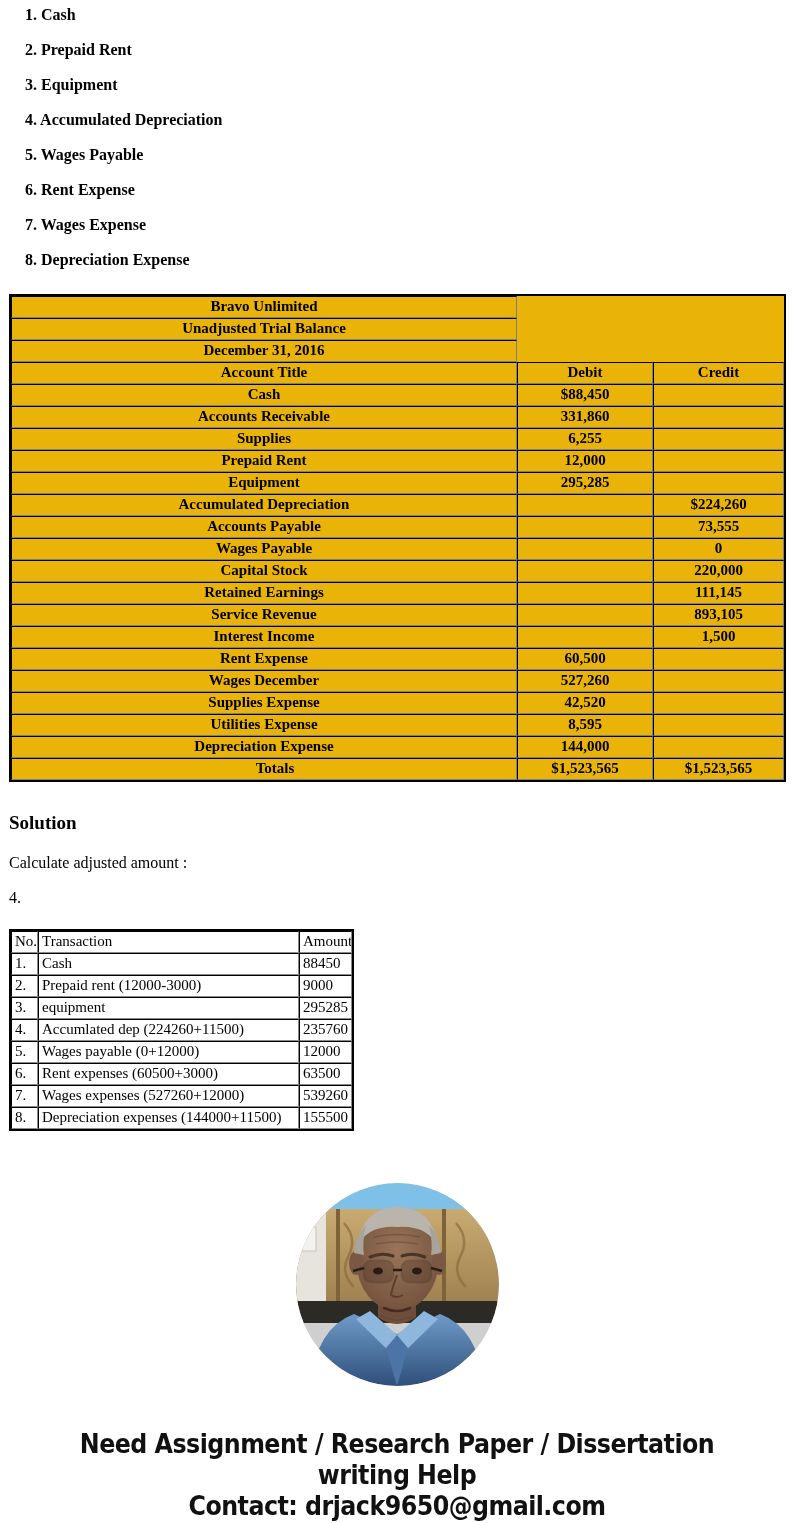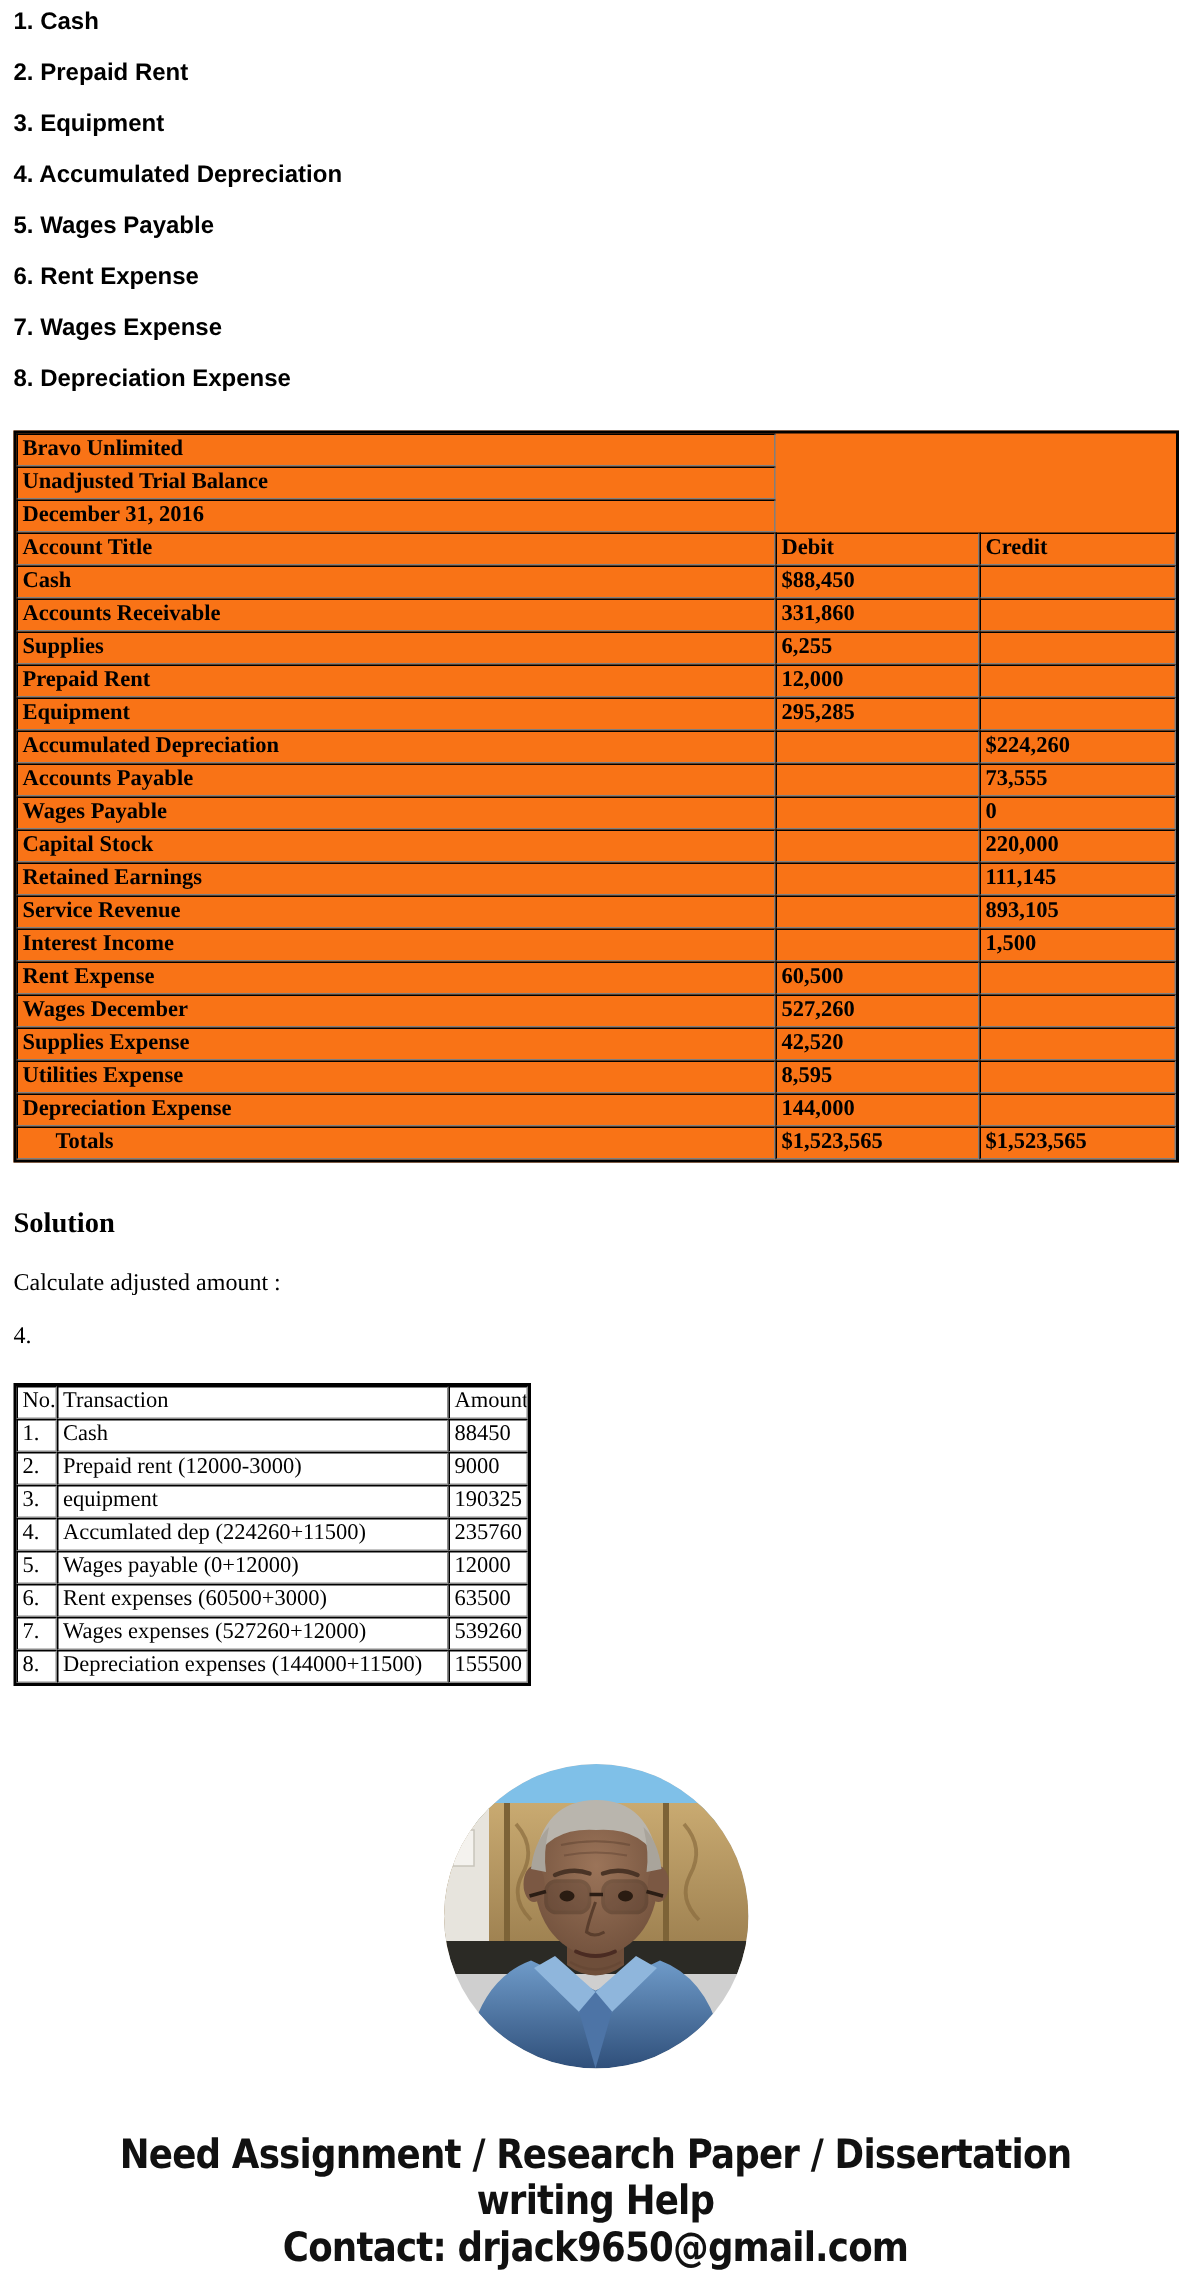--- a/index.html
+++ b/index.html
@@ -17,41 +17,42 @@
     position: relative;
     overflow: hidden;
   }
 
   
   .q-list {
     padding: 0;
     margin: 0;
   }
   .q-item {
-    font-family: Liberation Sans, sans-serif;
+    font-family: Liberation Serif, serif;
     font-weight: bold;
     font-size: 16px;
     line-height: 19px;
     padding: 0 0 0 9px;
-    margin: 0;
+    margin: 16px;
   }
   .q-item:nth-child(1) { margin-top: 5px; }
   .q-item + .q-item { margin-top: 15px; }
 
   
   .tb-wrap {
     margin: 25px 0 0 9px;
   }
   table.trial {
     border-collapse: separate;
     border-spacing: 0;
     border: 2px solid #000;
     width: 775px;
     table-layout: fixed;
-    background: #f97316;
+    background: #eab308;
+    text-align: center;
   }
   table.trial td {
     border: 1px solid #7f7f7f;
     border-top-color: #000;
     border-left-color: #000;
     font-family: "Liberation Serif", "DejaVu Serif", serif;
     font-weight: bold;
     font-size: 15px;
     line-height: 17px;
     padding: 1px 3px 2px 3px;
@@ -317,21 +318,21 @@
         <td>88450</td>
       </tr>
       <tr>
         <td>2.</td>
         <td>Prepaid rent (12000-3000)</td>
         <td>9000</td>
       </tr>
       <tr>
         <td>3.</td>
         <td>equipment</td>
-        <td>190325</td>
+        <td>295285</td>
       </tr>
       <tr>
         <td>4.</td>
         <td>Accumlated dep (224260+11500)</td>
         <td>235760</td>
       </tr>
       <tr>
         <td>5.</td>
         <td>Wages payable (0+12000)</td>
         <td>12000</td>

